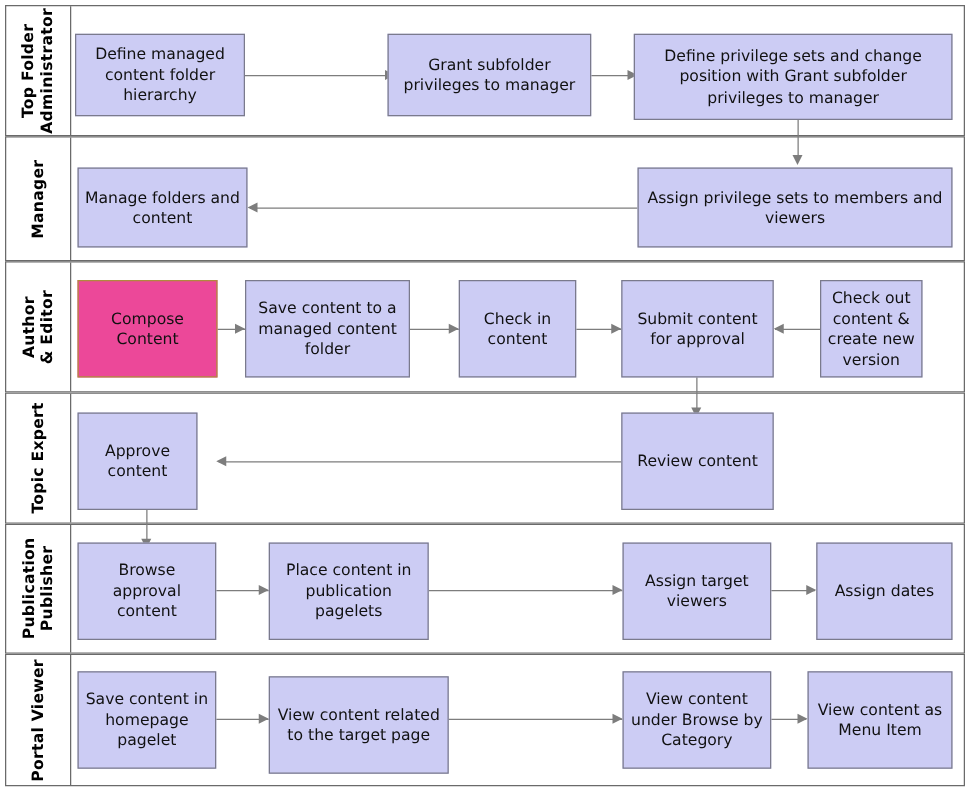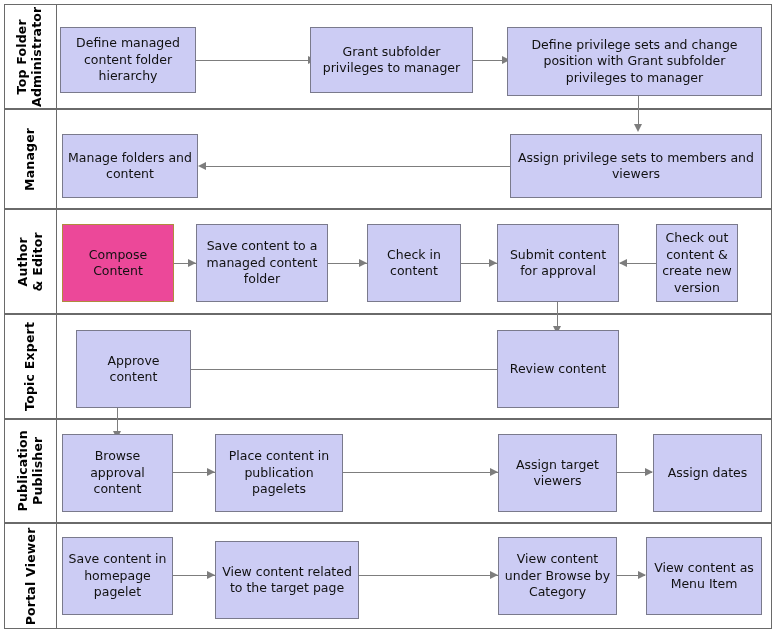--- a/index.html
+++ b/index.html
@@ -211,21 +211,21 @@
   <div class="node accent" style="left:62px; top:224px; width:112px; height:78px;">Compose Content</div>
 
   <div class="node" style="left:196px; top:224px; width:132px; height:78px;">Save content to a managed content folder</div>
 
   <div class="node" style="left:367px; top:224px; width:94px; height:78px;">Check in content</div>
 
   <div class="node" style="left:497px; top:224px; width:122px; height:78px;">Submit content for approval</div>
 
   <div class="node" style="left:656px; top:224px; width:82px; height:78px;">Check out content &amp; create new version</div>
 
-  <div class="node" style="left:76px; top:330px; width:115px; height:78px;">Approve content</div>
+  <div class="node" style="left:62px; top:330px; width:96px; height:78px;">Approve content</div>
 
   <div class="node" style="left:497px; top:330px; width:122px; height:78px;">Review content</div>
 
   <div class="node" style="left:62px; top:434px; width:111px; height:78px;">Browse approval content</div>
 
   <div class="node" style="left:215px; top:434px; width:128px; height:78px;">Place content in publication pagelets</div>
 
   <div class="node" style="left:498px; top:434px; width:119px; height:78px;">Assign target viewers</div>
 
   <div class="node" style="left:653px; top:434px; width:109px; height:78px;">Assign dates</div>

